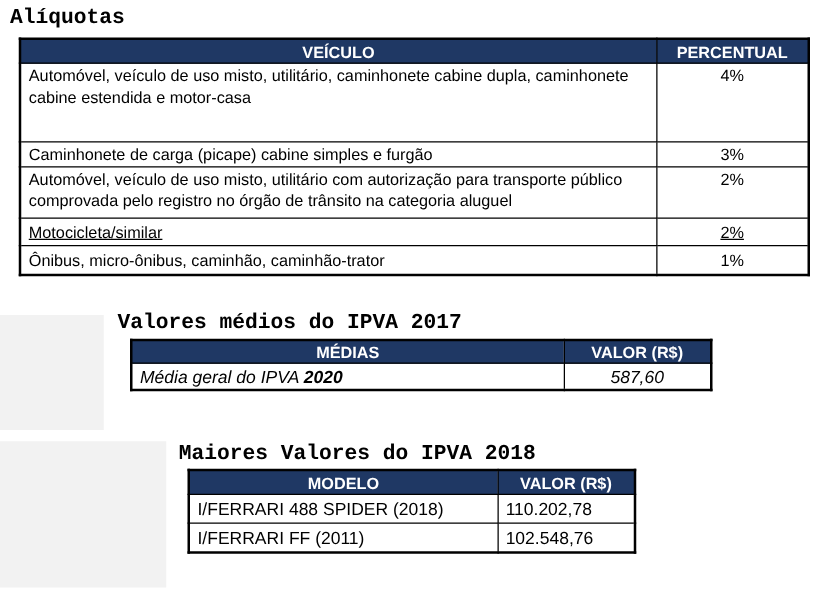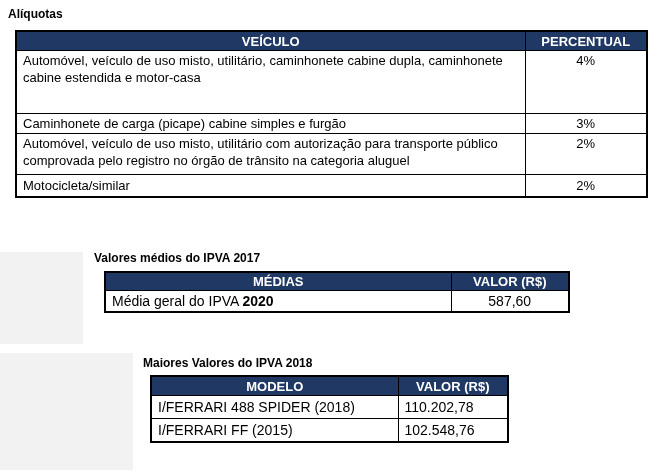--- a/index.html
+++ b/index.html
@@ -2,47 +2,47 @@
 <html style="--table-header-bg: #1F3864; --table-header-text: #FFFFFF; --table-border: #000000; --placeholder-gray: #F2F2F2;"><head>
 <meta charset="utf-8">
 <style>
   html,body{margin:0;padding:0;}
   body{
     width:660px;height:473px;position:relative;overflow:hidden;
     background:#ffffff;color:#000;
     font-family:"Liberation Sans",sans-serif;
   }
   .abs{position:absolute;}
-  .doc-title{font-weight:bold;font-size:12px;line-height:15px;white-space:nowrap;}
+  .doc-title{font-weight:bold;font-size:17px;line-height:15px;white-space:nowrap;font-family:Liberation Mono, monospace;}
   table{border-collapse:collapse;table-layout:fixed;}
   table.data{border:2px solid var(--table-border,#000);}
   table.data th{
     background:var(--table-header-bg,#1F3864);
     color:var(--table-header-text,#fff);
     font-weight:bold;font-size:13px;line-height:15px;
     border:1px solid var(--table-border,#000);
     padding:1px 4px;text-align:center;
   }
   table.data td{
     border:1px solid var(--table-border,#000);
     padding:1px 6px;vertical-align:middle;overflow:hidden;
   }
   
   .t1 td{font-size:13px;line-height:17px;}
   .t1 th{height:16px;}
   .t1 .r1 td{height:60px;}
   .t1 .r2 td{height:17px;}
   .t1 .r3 td{height:38px;}
-  .t1 .r4 td{height:19px;}
+  .t1 .r4 td{height:19px;text-decoration:underline;}
   .t1 .r5 td{height:19px;}
   .t1 .r6 td{height:20px;}
   
   .t2 td,.t3 td{font-size:14px;line-height:18px;}
   .t2 th{height:15px;}
-  .t2 td{height:18px;}
+  .t2 td{height:18px;font-style:italic;}
   .t3 th{height:16px;}
   .t3 td{height:20px;}
   .just{text-align:justify;}
   .top{vertical-align:top !important;}
   .lbl{text-align:left;}
   .pct,.val-center{text-align:center;}
   .val-right{text-align:left;padding-right:3px !important;}
   .gray{background:var(--placeholder-gray,#F2F2F2);}
 </style>
 </head>
@@ -71,20 +71,24 @@
         <td class="lbl">Caminhonete de carga (picape) cabine simples e furgão</td>
         <td class="pct">3%</td>
       </tr>
       <tr class="r3">
         <td class="lbl just top">Automóvel, veículo de uso misto, utilitário com autorização para transporte público comprovada pelo registro no órgão de trânsito na categoria aluguel</td>
         <td class="pct top">2%</td>
       </tr>
       <tr class="r4">
         <td class="lbl">Motocicleta/similar</td>
         <td class="pct">2%</td>
+      </tr>
+      <tr class="r6">
+        <td class="lbl">Ônibus, micro-ônibus, caminhão, caminhão-trator</td>
+        <td class="pct">1%</td>
       </tr>
     </tbody>
   </table>
 </div>
 
 <div class="abs gray" style="left:0;top:252px;width:83px;height:92px"></div>
 <div class="abs gray" style="left:0;top:353px;width:133px;height:117px"></div>
 
 <div class="abs doc-title" style="left:94px;top:251px">Valores médios do IPVA 2017</div>
 
@@ -122,18 +126,18 @@
         <th>MODELO</th>
         <th>VALOR (R$)</th>
       </tr>
     </thead>
     <tbody>
       <tr>
         <td class="lbl">I/FERRARI 488 SPIDER (2018)</td>
         <td class="val-right">110.202,78</td>
       </tr>
       <tr>
-        <td class="lbl">I/FERRARI FF (2015)</td>
+        <td class="lbl">I/FERRARI FF (2011)</td>
         <td class="val-right">102.548,76</td>
       </tr>
     </tbody>
   </table>
 </div>
 
 </body></html>

